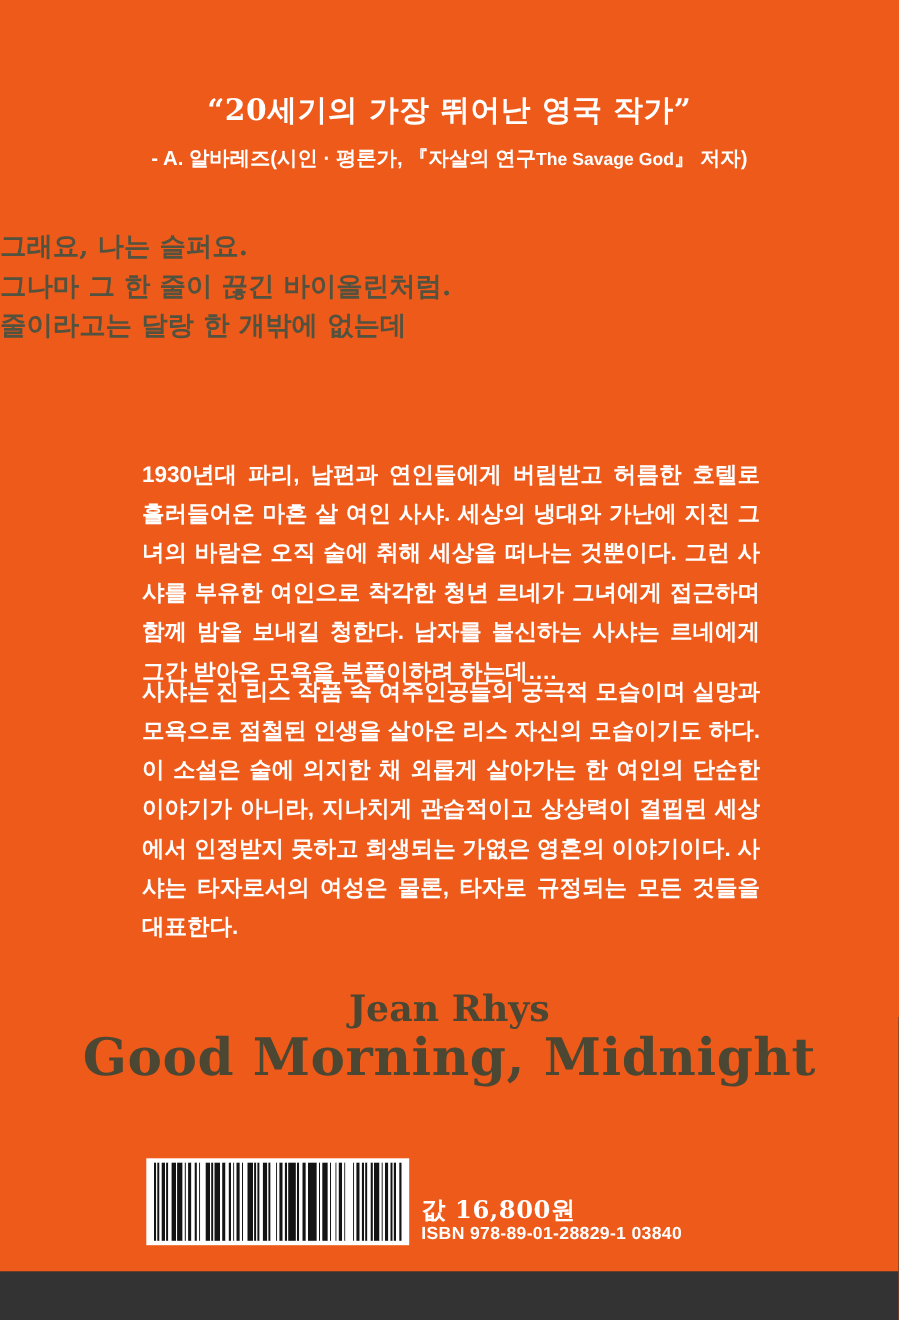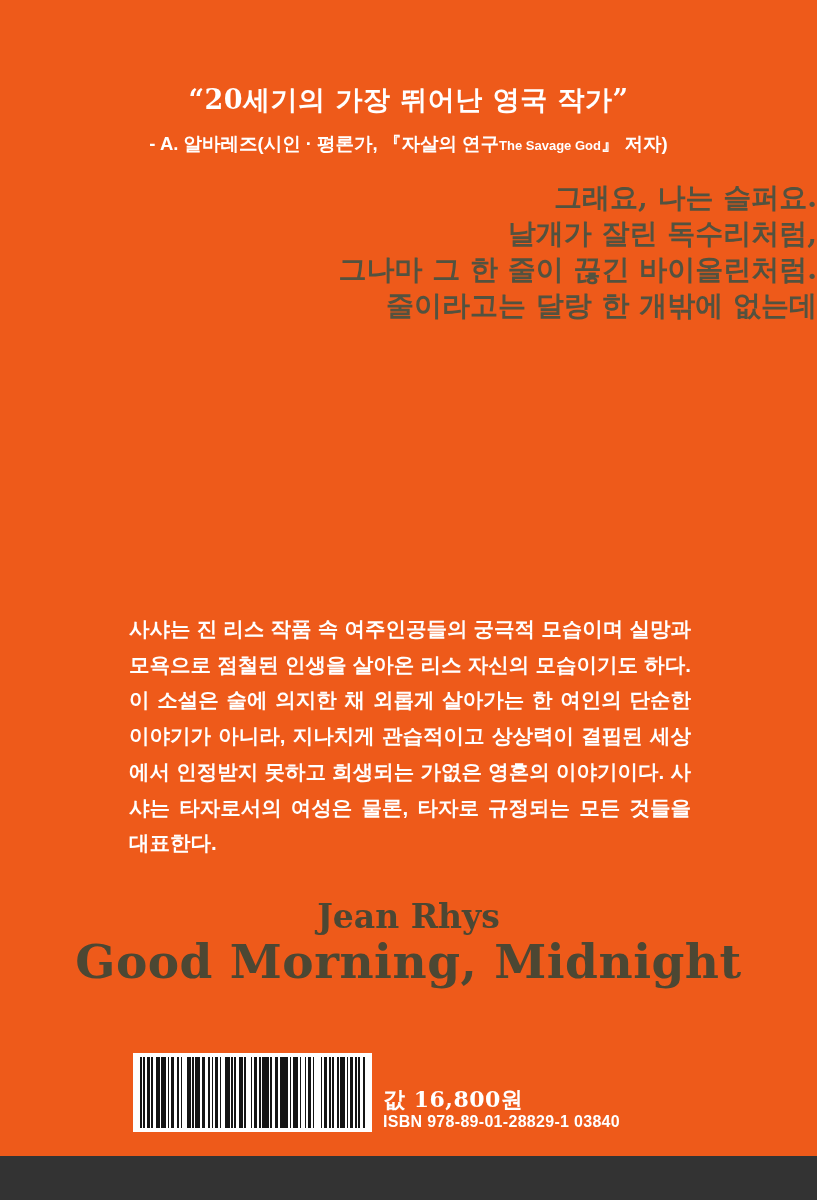--- a/index.html
+++ b/index.html
@@ -18,27 +18,27 @@
     font-family:"DejaVu Serif", serif;
     font-size:27px;font-weight:600;
     color:#ffffff;letter-spacing:.5px;
   }
   .attribution{
     position:absolute;top:131px;left:0;width:817px;
     text-align:center;
     font-size:18.5px;font-weight:700;
     color:#ffffff;
   }
-  .attribution .latin{font-size:13px;font-weight:600;}
+  .attribution .latin{font-size:16px;font-weight:600;}
   
   .poem{
-    position:absolute;top:180px;left:0;width:817px;
-    text-align:right;
-    font-family:"DejaVu Serif", serif;
-    font-size:28px;font-weight:600;
+    position:absolute;top:206px;left:0;width:817px;
+    text-align:left;
+    font-family:"DejaVu Serif", serif;
+    font-size:24px;font-weight:600;
     line-height:36px;
     color:#53523f;
   }
   
   .para{
     position:absolute;left:129px;width:562px;
     margin:0;
     font-size:20.5px;font-weight:600;
     line-height:35.7px;
     color:#ffffff;
@@ -95,25 +95,25 @@
 <body>
 
 <div class="cover">
 
   <div class="quote-line">“20세기의 가장 뛰어난 영국 작가”</div>
 
   <div class="attribution"><span>- A. 알바레즈(시인 · 평론가, 『자살의 연구</span><span class="latin">The Savage God</span><span>』 저자)</span></div>
 
   <div class="poem">
     <div>그래요, 나는 슬퍼요.</div>
-    <div>날개가 잘린 독수리처럼,</div>
     <div>그나마 그 한 줄이 끊긴 바이올린처럼.</div>
     <div>줄이라고는 달랑 한 개밖에 없는데</div>
   </div>
 
+  <p class="para para-1">1930년대 파리, 남편과 연인들에게 버림받고 허름한 호텔로 흘러들어온 마흔 살 여인 사샤. 세상의 냉대와 가난에 지친 그녀의 바람은 오직 술에 취해 세상을 떠나는 것뿐이다. 그런 사샤를 부유한 여인으로 착각한 청년 르네가 그녀에게 접근하며 함께 밤을 보내길 청한다. 남자를 불신하는 사샤는 르네에게 그간 받아온 모욕을 분풀이하려 하는데….</p>
 
   <p class="para para-2">사샤는 진 리스 작품 속 여주인공들의 궁극적 모습이며 실망과 모욕으로 점철된 인생을 살아온 리스 자신의 모습이기도 하다. 이 소설은 술에 의지한 채 외롭게 살아가는 한 여인의 단순한 이야기가 아니라, 지나치게 관습적이고 상상력이 결핍된 세상에서 인정받지 못하고 희생되는 가엾은 영혼의 이야기이다. 사샤는 타자로서의 여성은 물론, 타자로 규정되는 모든 것들을 대표한다.</p>
 
   <div class="title-block">
     <div class="title-author">Jean Rhys</div>
     <div class="title-book">Good Morning, Midnight</div>
   </div>
 
   <div class="barcode">
     <div class="bars">

